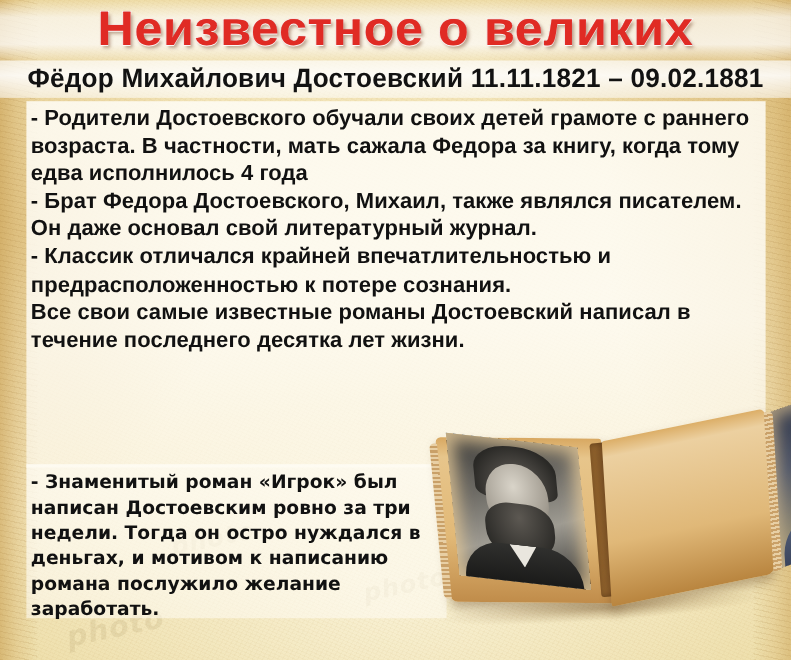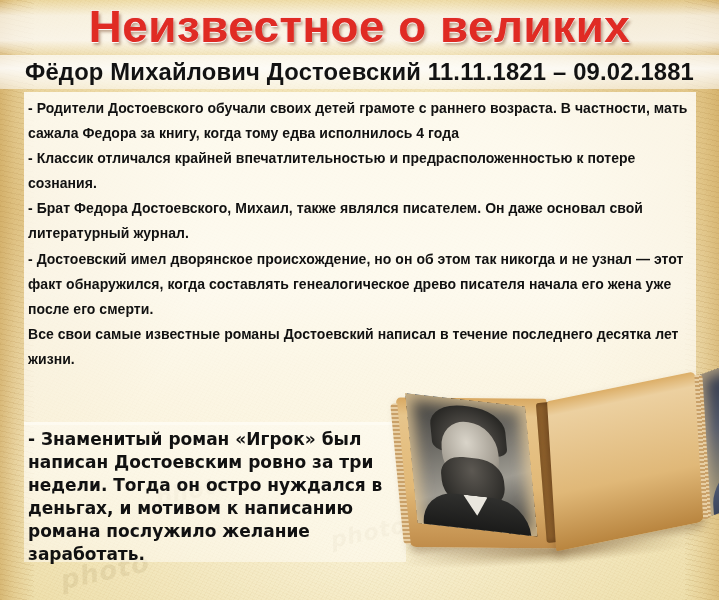--- a/index.html
+++ b/index.html
@@ -83,21 +83,21 @@
   }
 
   
   .panel{
     position:absolute;left:24px;top:92px;width:672px;height:333px;
     background:linear-gradient(180deg, rgba(255,253,246,.86) 0%, rgba(255,253,247,.80) 60%, rgba(255,252,243,.62) 100%);
   }
   .body-text{
     position:absolute;left:28px;top:96px;width:668px;
     font-family:"Liberation Sans Narrow","Liberation Sans", sans-serif;
-    font-weight:bold;font-size:14px;line-height:25.1px;color:#111;
+    font-weight:bold;font-size:20px;line-height:25.1px;color:#111;
     letter-spacing:.05px;
   }
   .body-text p{margin:0;}
 
   
   .closing{
     position:absolute;left:28px;top:428px;width:372px;
     font-family:"DejaVu Sans","Liberation Sans", sans-serif;
     font-weight:bold;font-size:17px;line-height:23px;color:#111;
   }
@@ -197,23 +197,22 @@
   <div class="title-band"></div>
   <div class="title">Неизвестное о великих</div>
 
   <div class="subtitle-band"></div>
   <div class="subtitle">Фёдор Михайлович Достоевский 11.11.1821 – 09.02.1881</div>
 
   <div class="panel"></div>
 
   <div class="body-text">
     <p>- Родители Достоевского обучали своих детей грамоте с раннего возраста. В частности, мать сажала Федора за книгу, когда тому едва исполнилось 4 года</p>
+    <p>- Брат Федора Достоевского, Михаил, также являлся писателем. Он даже основал свой литературный журнал.</p>
     <p>- Классик отличался крайней впечатлительностью и предрасположенностью к потере сознания.</p>
-    <p>- Брат Федора Достоевского, Михаил, также являлся писателем. Он даже основал свой литературный журнал.</p>
-    <p>- Достоевский имел дворянское происхождение, но он об этом так никогда и не узнал — этот факт обнаружился, когда составлять генеалогическое древо писателя начала его жена уже после его смерти.</p>
     <p>Все свои самые известные романы Достоевский написал в течение последнего десятка лет жизни.</p>
   </div>
 
   <div class="closing-bg"></div>
   <div class="closing">
     <p>- Знаменитый роман «Игрок» был написан Достоевским ровно за три недели. Тогда он остро нуждался в деньгах, и мотивом к написанию романа послужило желание заработать.</p>
   </div>
 
   <div class="book-shadow"></div>
   <div class="book">

